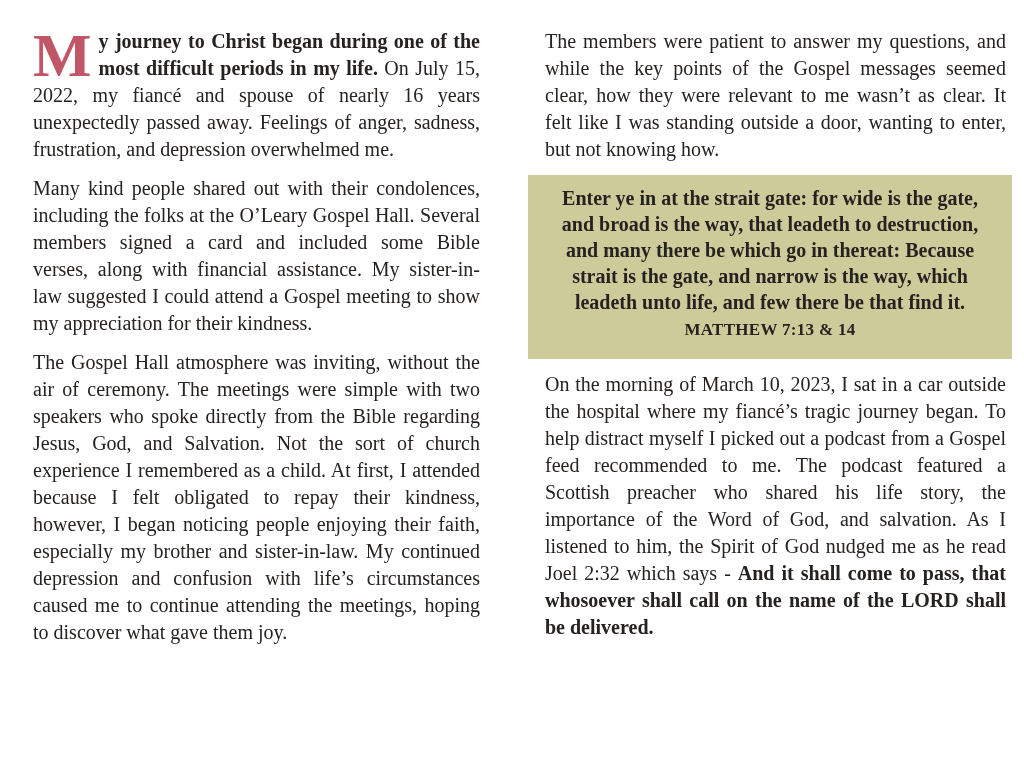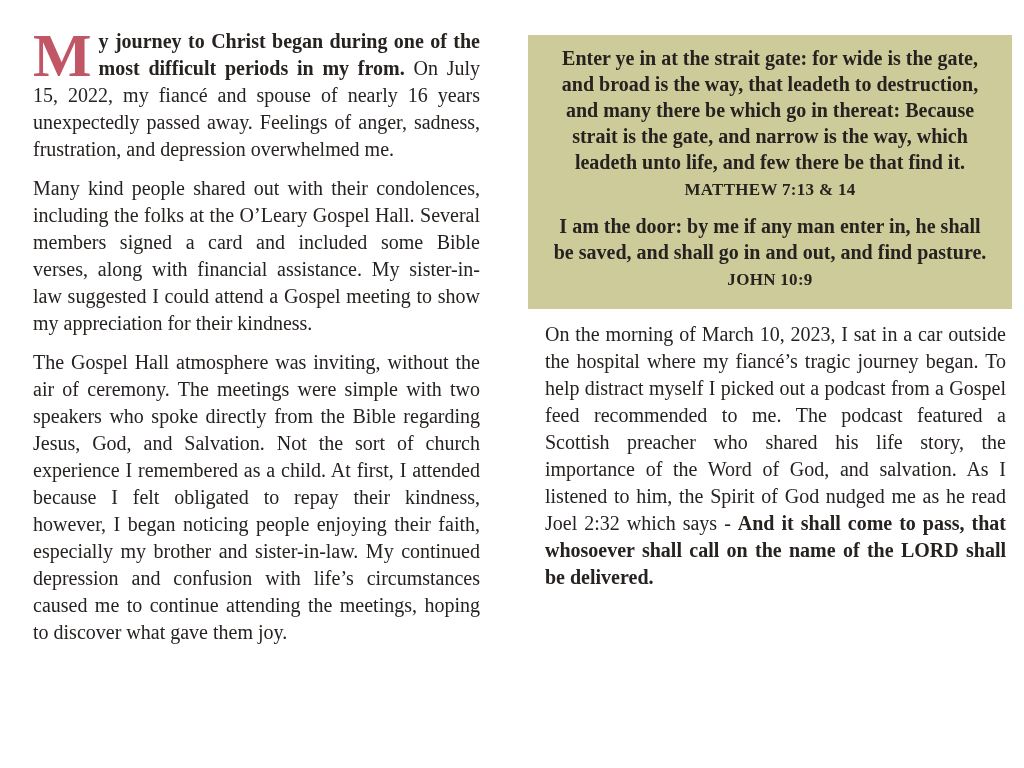--- a/index.html
+++ b/index.html
@@ -68,34 +68,32 @@
     letter-spacing: 0.3px;
   }
 </style>
 </head>
 <body>
 
 <div class="page">
 
   <div class="col-left">
     <p class="body-text">
-      <span class="dropcap">M</span><span class="bold">y journey to Christ began during one of the most difficult periods in my from.</span><span> On July 15, 2022, my fiancé and spouse of nearly 16 years unexpectedly passed away. Feelings of anger, sadness, frustration, and depression overwhelmed me.</span>
+      <span class="dropcap">M</span><span class="bold">y journey to Christ began during one of the most difficult periods in my life.</span><span> On July 15, 2022, my fiancé and spouse of nearly 16 years unexpectedly passed away. Feelings of anger, sadness, frustration, and depression overwhelmed me.</span>
     </p>
     <p class="body-text">Many kind people shared out with their condolences, including the folks at the O’Leary Gospel Hall. Several members signed a card and included some Bible verses, along with financial assistance. My sister-in-law suggested I could attend a Gospel meeting to show my appreciation for their kindness.</p>
     <p class="body-text">The Gospel Hall atmosphere was inviting, without the air of ceremony. The meetings were simple with two speakers who spoke directly from the Bible regarding Jesus, God, and Salvation. Not the sort of church experience I remembered as a child. At first, I attended because I felt obligated to repay their kindness, however, I began noticing people enjoying their faith, especially my brother and sister-in-law. My continued depression and confusion with life’s circumstances caused me to continue attending the meetings, hoping to discover what gave them joy.</p>
   </div>
 
   <div class="col-right">
+    <p class="body-text">The members were patient to answer my questions, and while the key points of the Gospel messages seemed clear, how they were relevant to me wasn’t as clear. It felt like I was standing outside a door, wanting to enter, but not knowing how.</p>
 
     <div class="scripture-box">
       <p class="verse">
         <span>Enter ye in at the strait gate: for wide is the gate, and broad is the way, that leadeth to destruction, and many there be which go in thereat: Because strait is the gate, and narrow is the way, which leadeth unto life, and few there be that find it. </span><span class="verse-ref">MATTHEW 7:13 &amp; 14</span>
-      </p>
-      <p class="verse">
-        <span>I am the door: by me if any man enter in, he shall be saved, and shall go in and out, and find pasture. </span><span class="verse-ref">JOHN 10:9</span>
       </p>
     </div>
 
     <p class="body-text">
       <span>On the morning of March 10, 2023, I sat in a car outside the hospital where my fiancé’s tragic journey began. To help distract myself I picked out a podcast from a Gospel feed recommended to me. The podcast featured a Scottish preacher who shared his life story, the importance of the Word of God, and salvation. As I listened to him, the Spirit of God nudged me as he read Joel 2:32 which says - </span><span class="bold">And it shall come to pass, that whosoever shall call on the name of the LORD shall be delivered.</span>
     </p>
   </div>
 
 </div>
 

